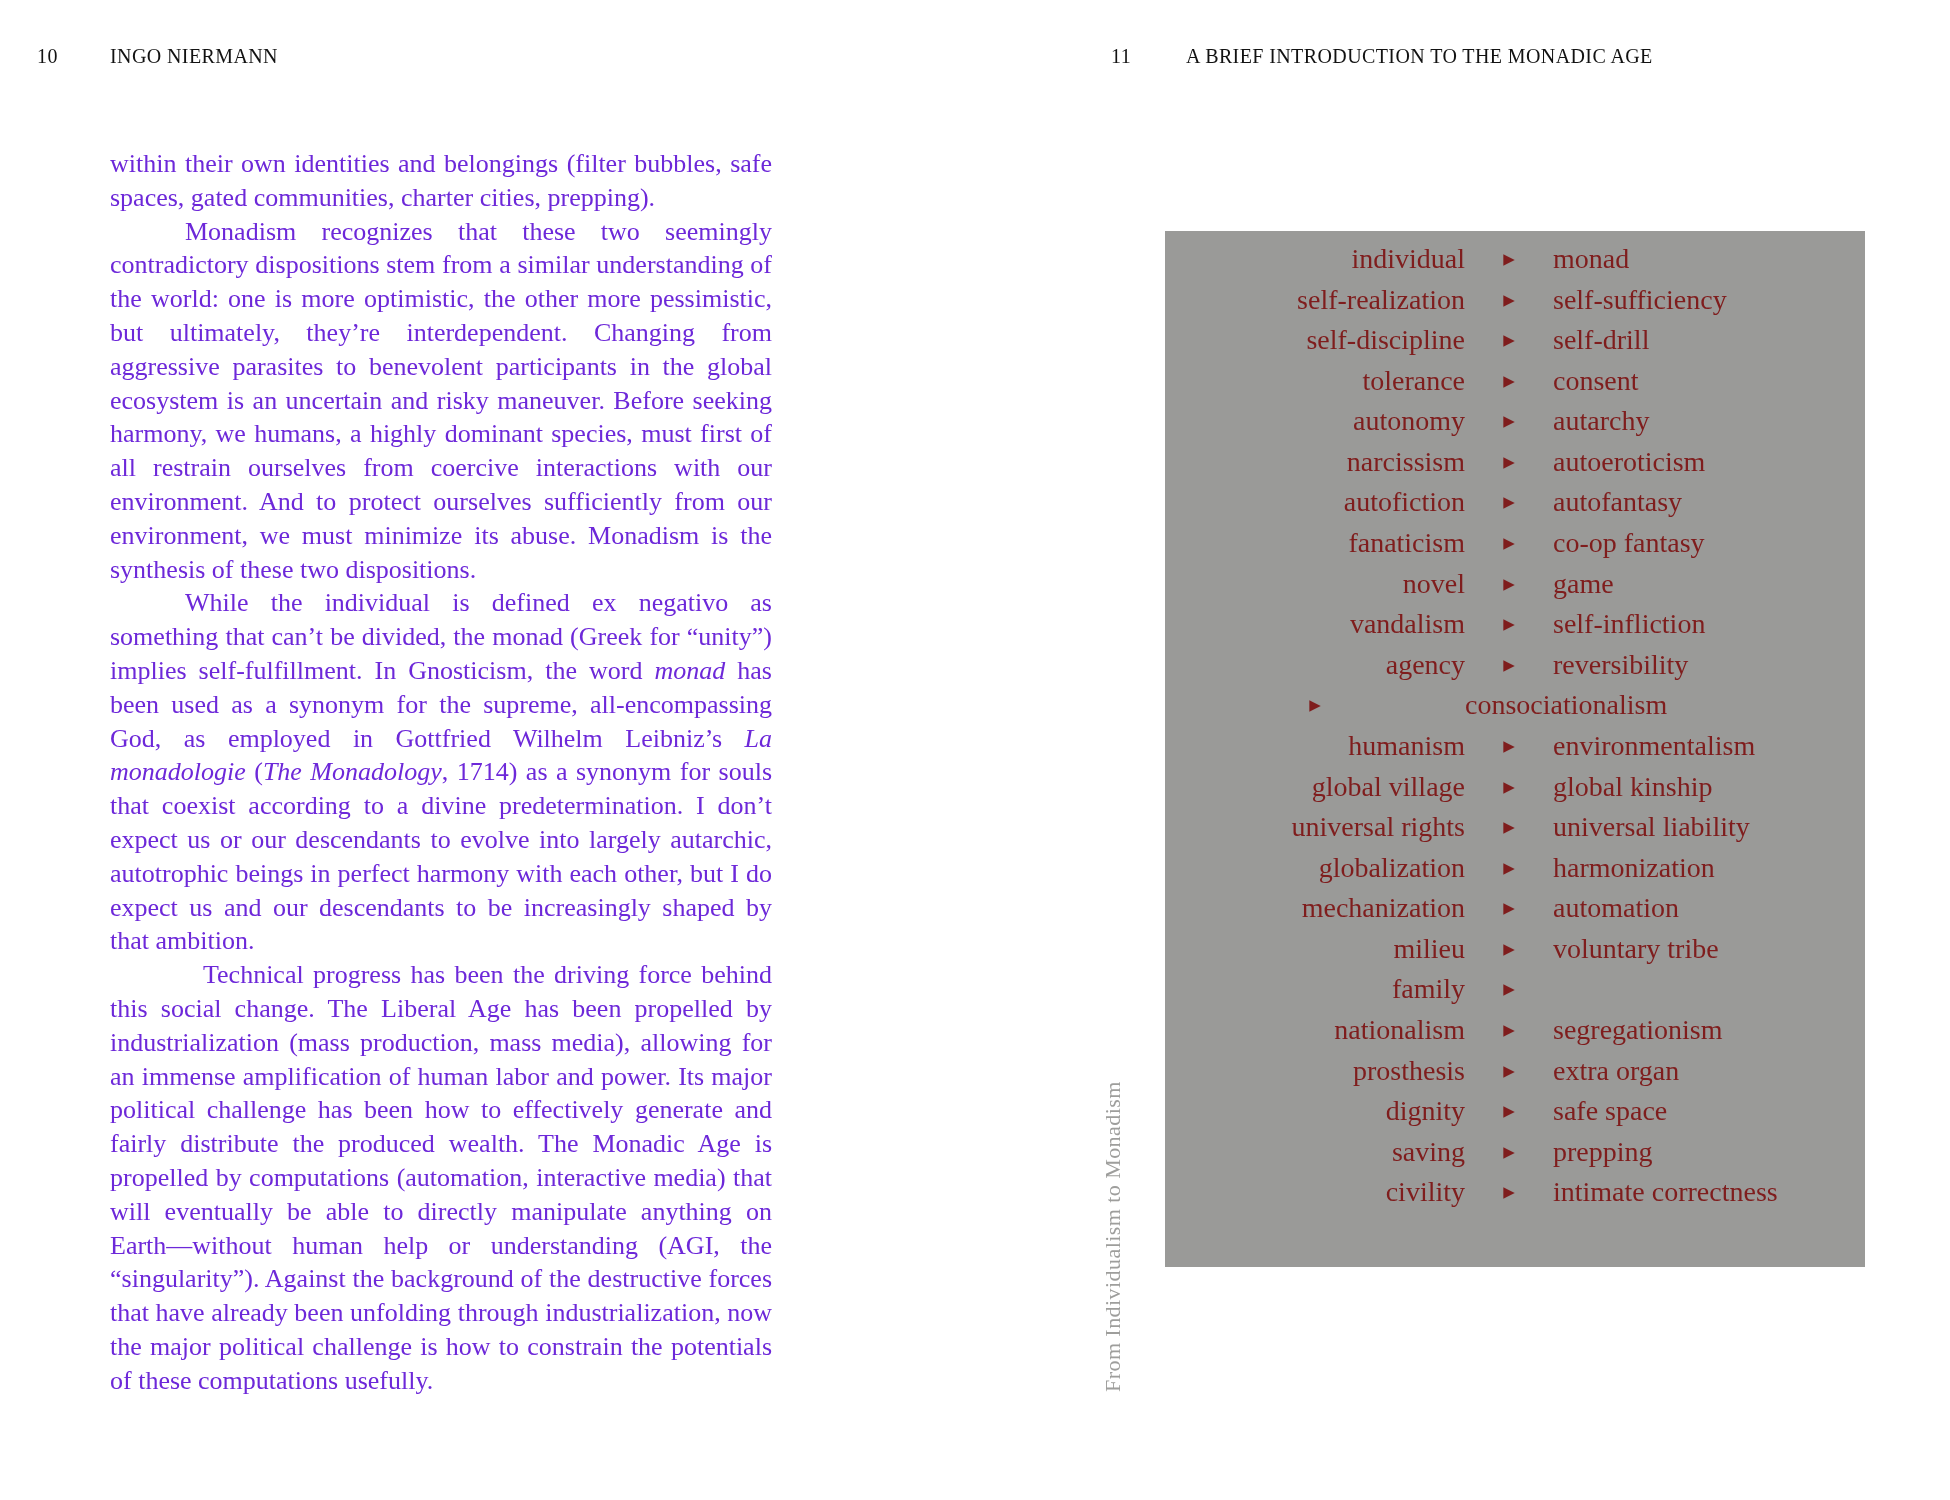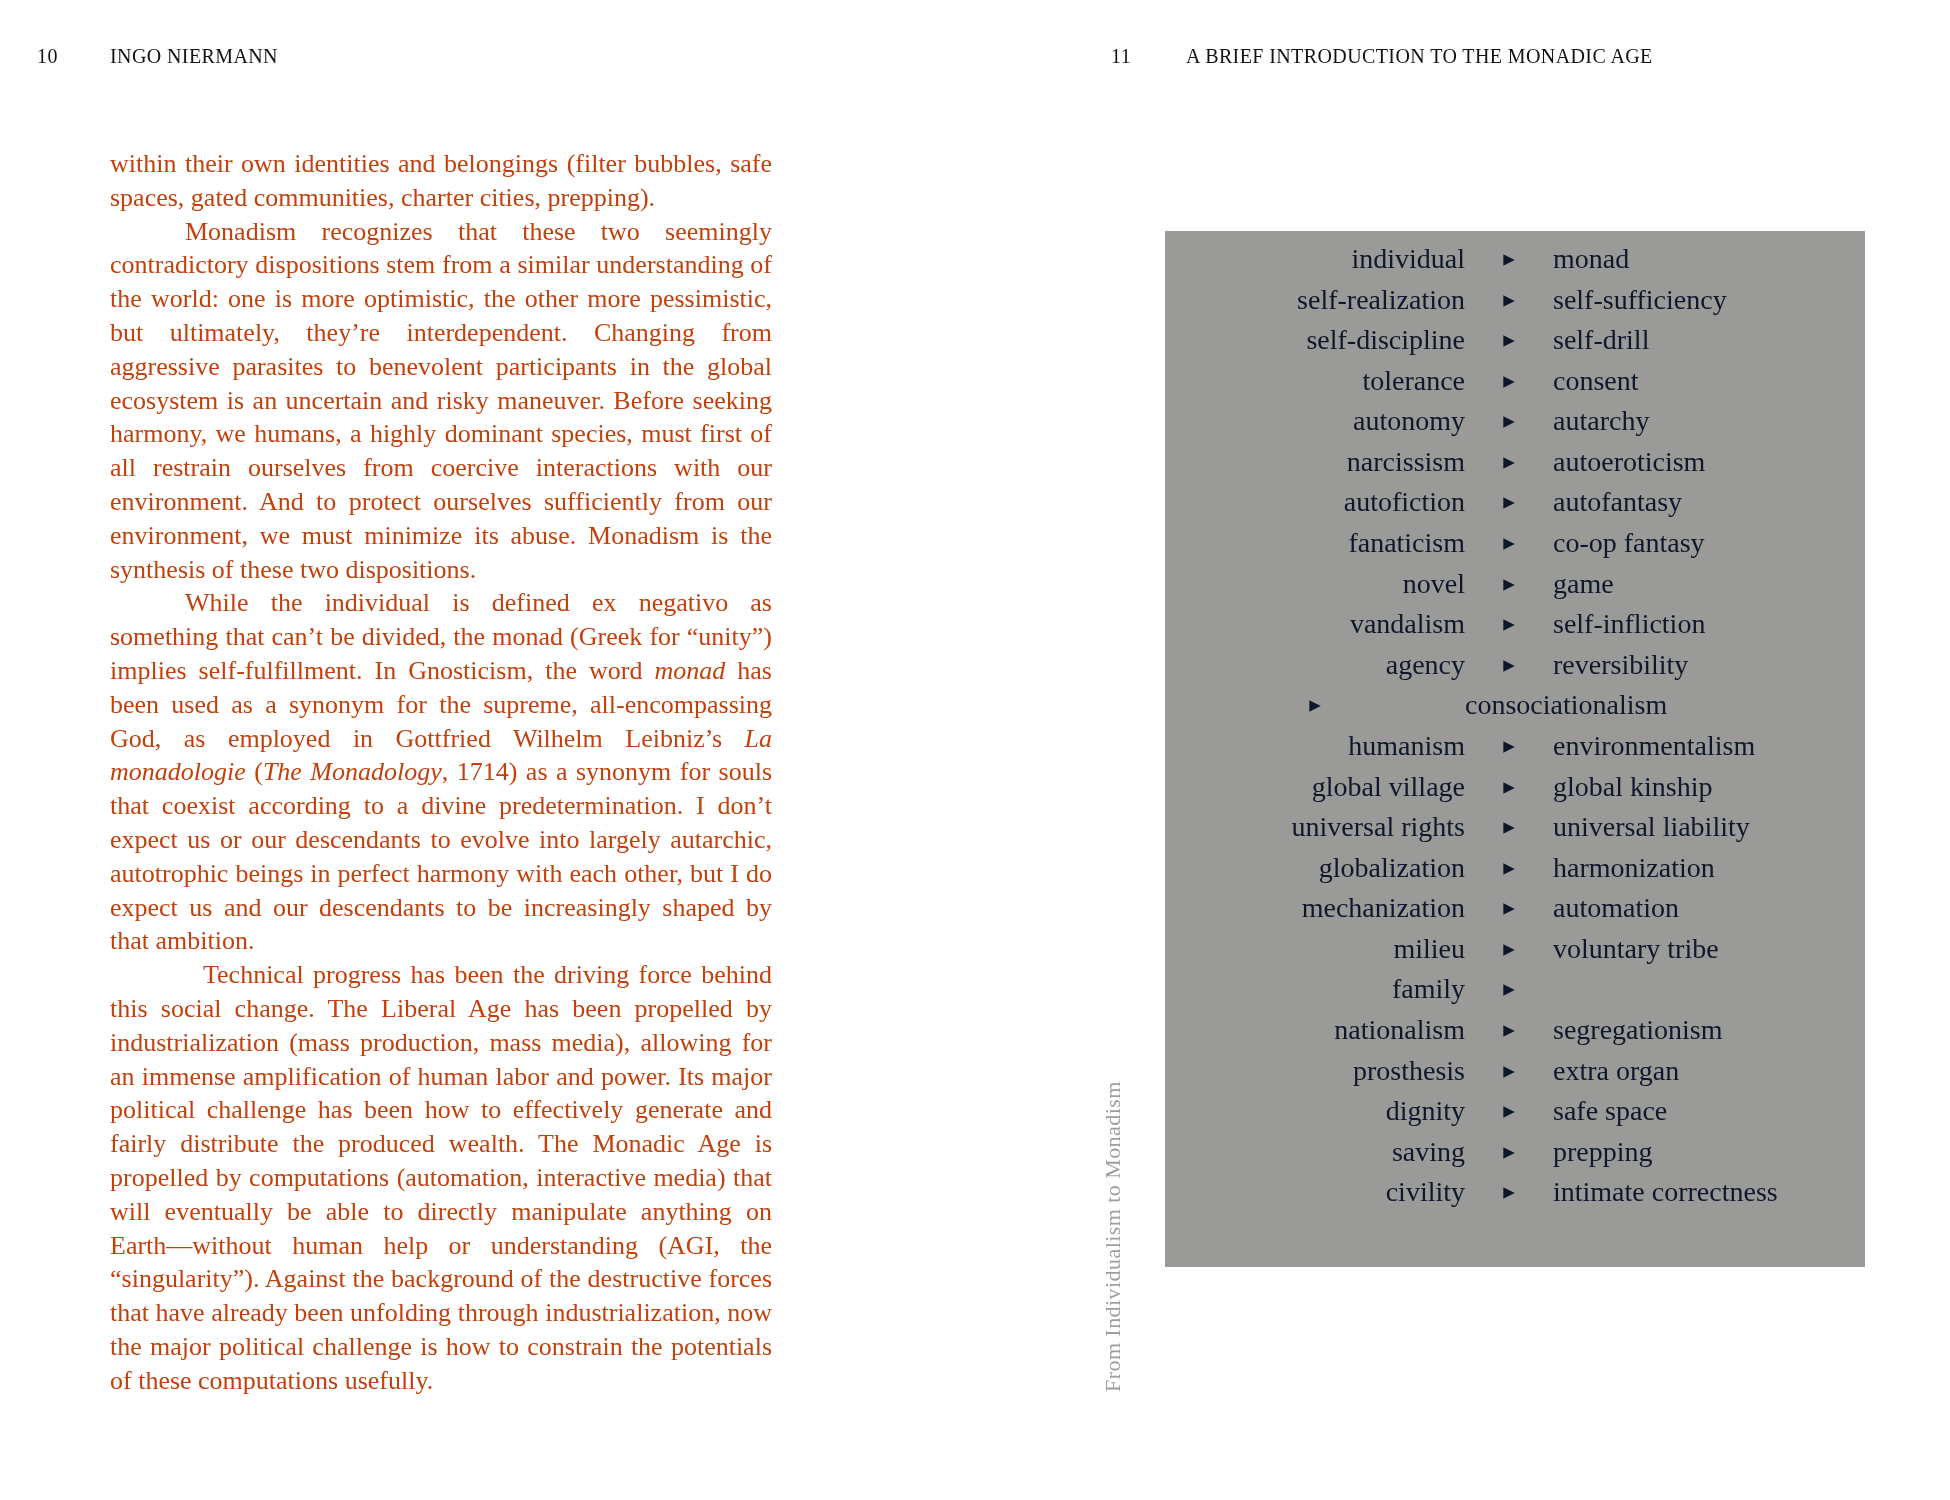--- a/index.html
+++ b/index.html
@@ -30,21 +30,21 @@
   #body-text em{font-style:italic;}
 
   
   #mapping-table{
     position:absolute;left:1165px;top:231px;width:700px;height:1036px;
     background:#9a9a98;box-sizing:border-box;padding-top:8px;
   }
   .mrow{
     display:grid;grid-template-columns:300px 88px 1fr;
     height:40.58px;line-height:40.58px;
-    color:#0f172a;font-size:28px;white-space:nowrap;
+    color:#7f1d1d;font-size:28px;white-space:nowrap;
   }
   .mfrom{text-align:right;}
   .marrow{
     text-align:center;
     font-family:"DejaVu Sans", sans-serif;font-size:15px;
   }
   .mto{text-align:left;}
 
   
   #table-caption{
@@ -56,21 +56,21 @@
 </style>
 </head>
 <body>
 
 <span id="left-folio-num" class="folio">10</span>
 <span id="left-running" class="folio">INGO NIERMANN</span>
 
 <span id="right-folio-num" class="folio">11</span>
 <span id="right-running" class="folio">A BRIEF INTRODUCTION TO THE MONADIC AGE</span>
 
-<div id="body-text" style="color: #c2410c;">
+<div id="body-text" style="color: #6d28d9;">
     <div class="para"><span>within their own identities and belongings (filter bubbles, safe spaces, gated communities, charter cities, prepping).</span></div>
     <div class="para indent"><span>Monadism recognizes that these two seemingly contradictory dispositions stem from a similar understanding of the world: one is more optimistic, the other more pessimistic, but ultimately, they’re interdependent. Changing from aggressive parasites to benevolent participants in the global ecosystem is an uncertain and risky maneuver. Before seeking harmony, we humans, a highly dominant species, must first of all restrain ourselves from coercive interactions with our environment. And to protect ourselves sufficiently from our environment, we must minimize its abuse. Monadism is the synthesis of these two dispositions.</span></div>
     <div class="para indent"><span>While the individual is defined ex negativo as something that can’t be divided, the monad (Greek for “unity”) implies self-fulfillment. In Gnosticism, the word </span><em>monad</em><span> has been used as a synonym for the supreme, all-encompassing God, as employed in Gottfried Wilhelm Leibniz’s </span><em>La monadologie</em><span> (</span><em>The Monadology</em><span>, 1714) as a synonym for souls that coexist according to a divine predetermination. I don’t expect us or our descendants to evolve into largely autarchic, autotrophic beings in perfect harmony with each other, but I do expect us and our descendants to be increasingly shaped by that ambition.</span></div>
     <div class="para indent"><span>Technical progress has been the driving force behind this social change. The Liberal Age has been propelled by industrialization (mass production, mass media), allowing for an immense amplification of human labor and power. Its major political challenge has been how to effectively generate and fairly distribute the produced wealth. The Monadic Age is propelled by computations (automation, interactive media) that will eventually be able to directly manipulate anything on Earth—without human help or understanding (AGI, the “singularity”). Against the background of the destructive forces that have already been unfolding through industrialization, now the major political challenge is how to constrain the potentials of these computations usefully.</span></div>
   </div>
 
 <div id="mapping-table" style="background: rgb(154, 154, 152); color: rgb(255, 255, 255);">
     <div class="mrow">
       <div class="mfrom">individual</div>
       <div class="marrow">▶</div>

